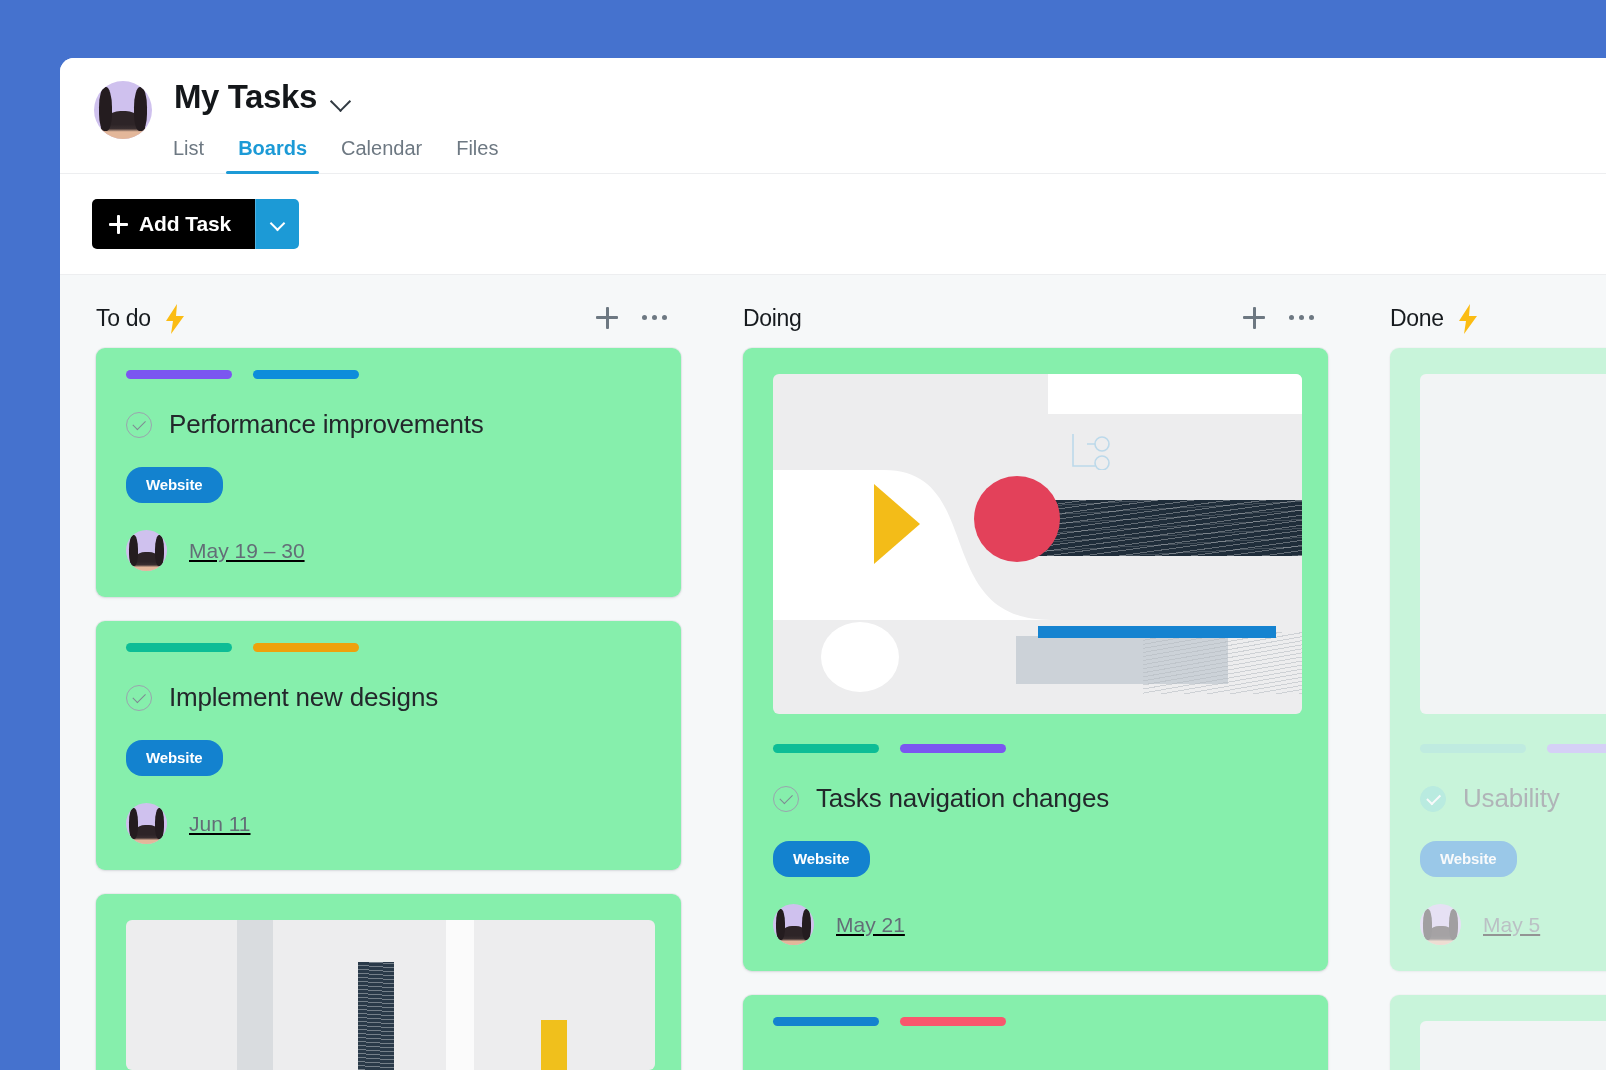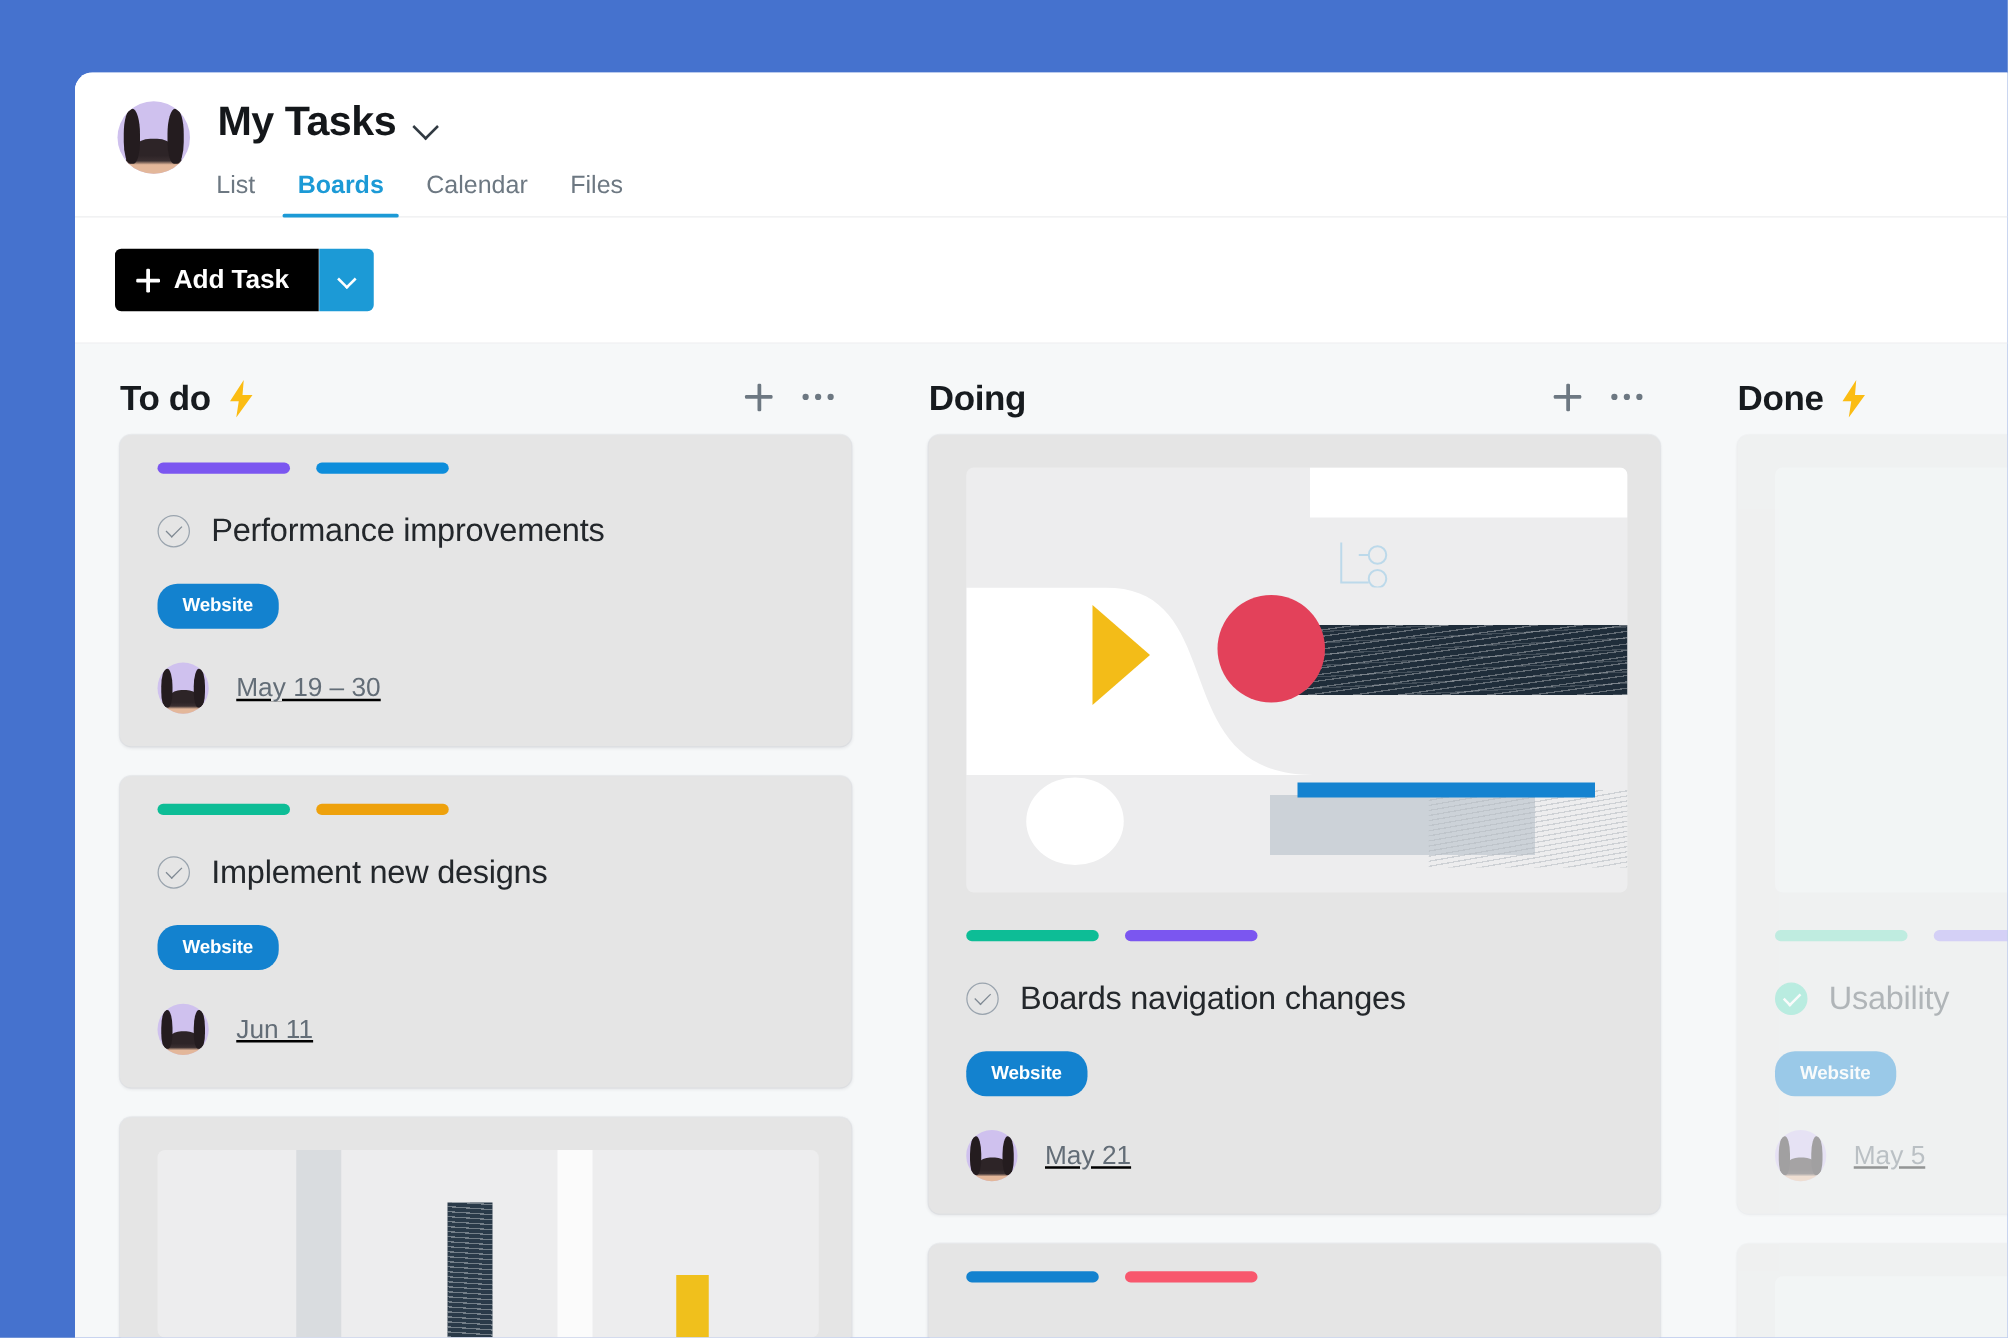--- a/index.html
+++ b/index.html
@@ -123,21 +123,21 @@
     display: flex; gap: 62px; padding: 0 0 0 36px; overflow: hidden;
   }
   .column { width: 585px; flex: 0 0 585px; position: relative; }
   .column.done-col { flex: 0 0 320px; width: 320px; }
 
   .col-header {
     height: 73px; display: flex; align-items: center;
     padding: 14px 14px 0 0;
   }
   .col-title {
-    font-size: 28px; font-weight: bold; color: #171b1f;
+    font-size: 23px; font-weight: normal; color: #171b1f;
     letter-spacing: -0.3px;
   }
   .bolt {
     display: inline-block; margin-left: 13px; width: 22px; height: 30px;
     position: relative; vertical-align: -5px;
   }
   .bolt svg { display: block; }
   .col-actions {
     margin-left: auto; display: flex; align-items: center; gap: 24px;
     padding-bottom: 2px;
@@ -151,21 +151,21 @@
   .icon-plus::before { left: 9.5px; top: 0; width: 3px; height: 22px; }
   .icon-plus::after { left: 0; top: 9.5px; width: 22px; height: 3px; }
   .icon-dots { display: flex; gap: 5px; cursor: pointer; padding: 8px 0; }
   .icon-dots i {
     width: 5px; height: 5px; border-radius: 50%; background: #6d7882;
     display: block;
   }
 
   
   .card {
-    background: #e5e5e5; border-radius: 9px;
+    background: #86efac; border-radius: 9px;
     box-shadow: 0 1px 3px rgba(17,24,39,.10), 0 0 0 1px rgba(17,24,39,.045);
     padding: 22px 26px 26px 30px;
     margin-bottom: 24px;
   }
   .card.has-thumb { padding-top: 26px; }
   .tag-row { display: flex; gap: 21px; margin-bottom: 30px; }
   .tag-bar { height: 9px; width: 106px; border-radius: 5px; }
   .card-title-row {
     display: flex; align-items: center; gap: 17px; margin-bottom: 27px;
   }
@@ -425,21 +425,21 @@
           <div class="a-feather"></div>
           <div class="a-bluebar"></div>
           <div class="a-circle-white"></div>
         </div>
         <div class="tag-row">
           <div class="tag-bar" style="background:#0dbd96"></div>
           <div class="tag-bar" style="background:#7b56f0"></div>
         </div>
         <div class="card-title-row">
           <div class="check-circle"></div>
-          <div class="card-title">Boards navigation changes</div>
+          <div class="card-title">Tasks navigation changes</div>
         </div>
         <span class="pill">Website</span>
         <div class="card-footer">
           <div class="avatar-sm">
             <div class="avatar-face"></div>
             <div class="avatar-hairL"></div>
             <div class="avatar-hairR"></div>
           </div>
           <div class="card-date">May 21</div>
         </div>

